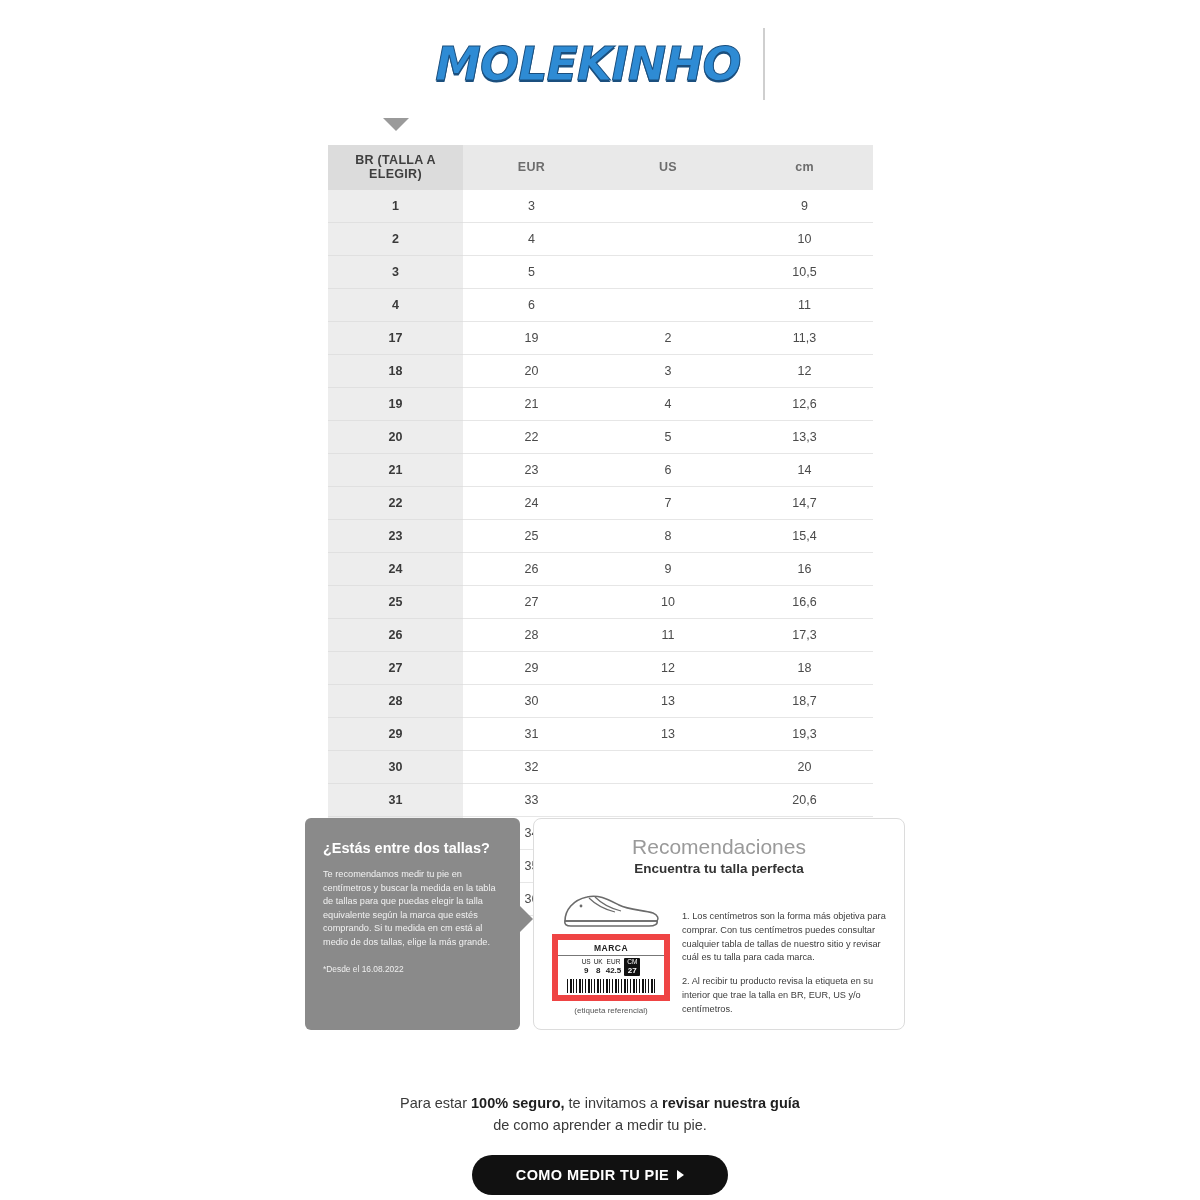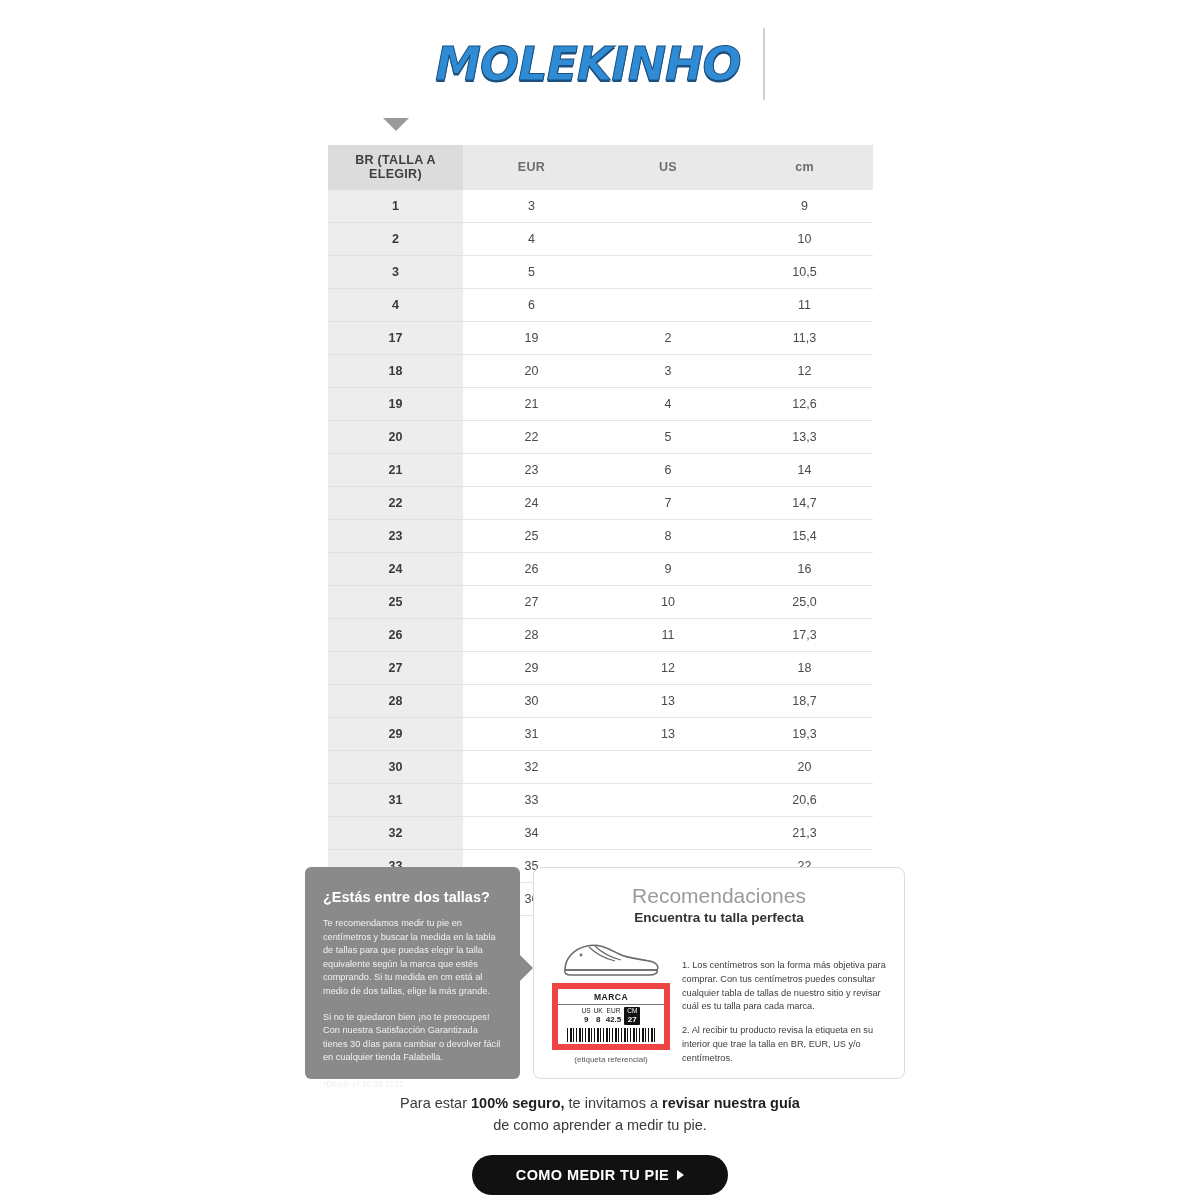--- a/index.html
+++ b/index.html
@@ -123,21 +123,21 @@
   }
   table.sizes col.c1 { width: 135px; }
   table.sizes col.c2 { width: 137px; }
   table.sizes col.c3 { width: 136px; }
   table.sizes col.c4 { width: 137px; }
 
   
   .panels {
     position: absolute;
     left: 305px;
-    top: 867px;
+    top: 818px;
     width: 643px;
     height: 212px;
   }
   .gray-panel {
     position: absolute;
     left: 0; top: 0;
     width: 215px;
     height: 212px;
     background: #8a8a8a;
     border-radius: 6px;
@@ -397,21 +397,21 @@
           <tr>
             <td class="first">24</td>
             <td>26</td>
             <td>9</td>
             <td>16</td>
           </tr>
           <tr>
             <td class="first">25</td>
             <td>27</td>
             <td>10</td>
-            <td>25,0</td>
+            <td>16,6</td>
           </tr>
           <tr>
             <td class="first">26</td>
             <td>28</td>
             <td>11</td>
             <td>17,3</td>
           </tr>
           <tr>
             <td class="first">27</td>
             <td>29</td>
@@ -462,21 +462,20 @@
           </tr>
         </tbody>
     </table>
   </div>
 
   <div class="panels">
 
     <div class="gray-panel">
       <h3>¿Estás entre dos tallas?</h3>
       <p>Te recomendamos medir tu pie en centímetros y buscar la medida en la tabla de tallas para que puedas elegir la talla equivalente según la marca que estés comprando. Si tu medida en cm está al medio de dos tallas, elige la más grande.</p>
-      <p>Si no te quedaron bien ¡no te preocupes! Con nuestra Satisfacción Garantizada tienes 30 días para cambiar o devolver fácil en cualquier tienda Falabella.</p>
       <div class="note">*Desde el 16.08.2022</div>
     </div>
     <div class="panel-arrow"></div>
 
     <div class="white-panel">
       <h2>Recomendaciones</h2>
       <h4>Encuentra tu talla perfecta</h4>
       <div class="rec-body">
         <div class="rec-left">
           <svg class="shoe-svg" width="104" height="42" viewBox="0 0 104 42">

